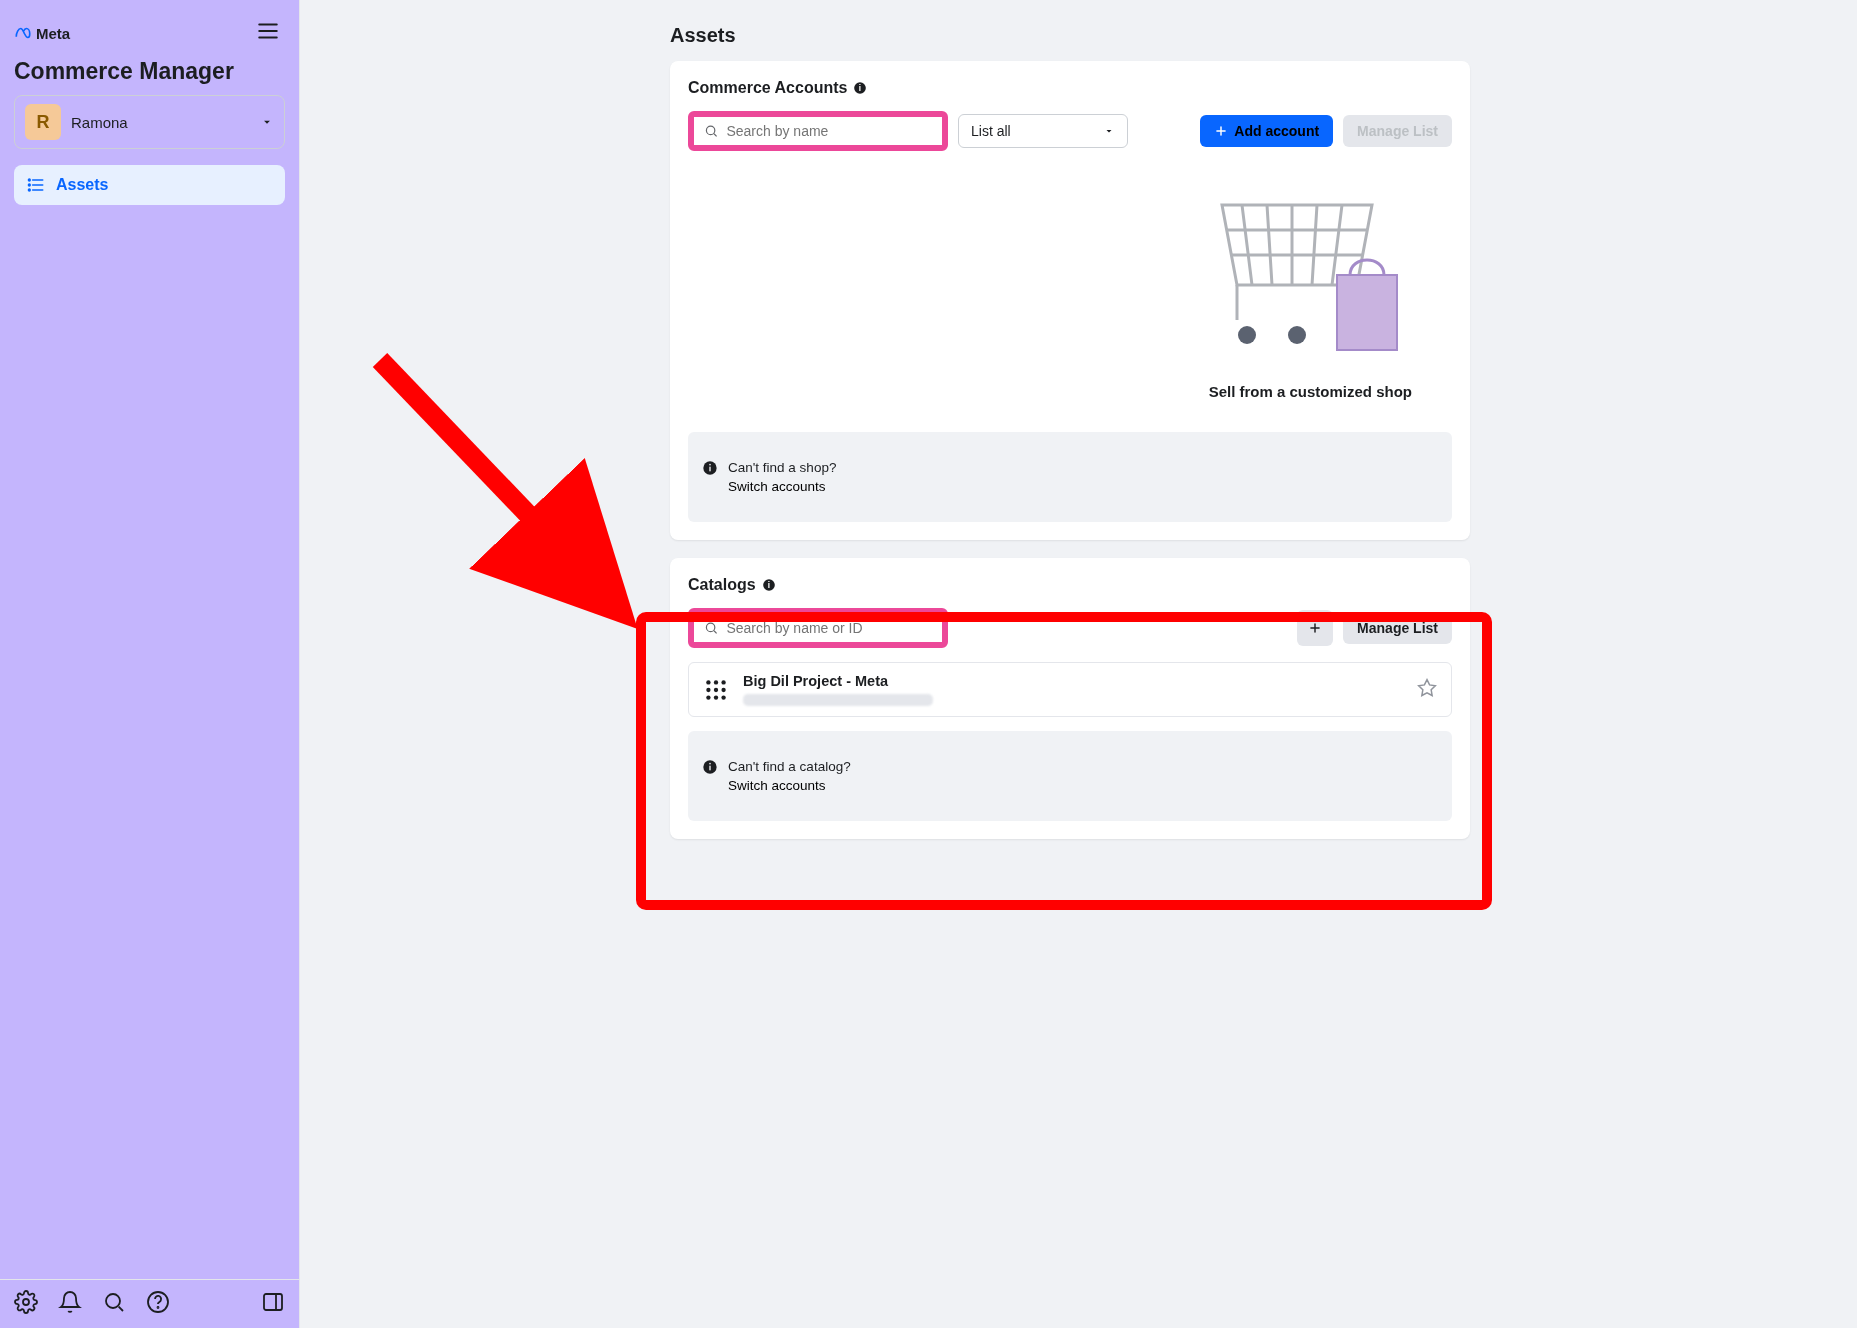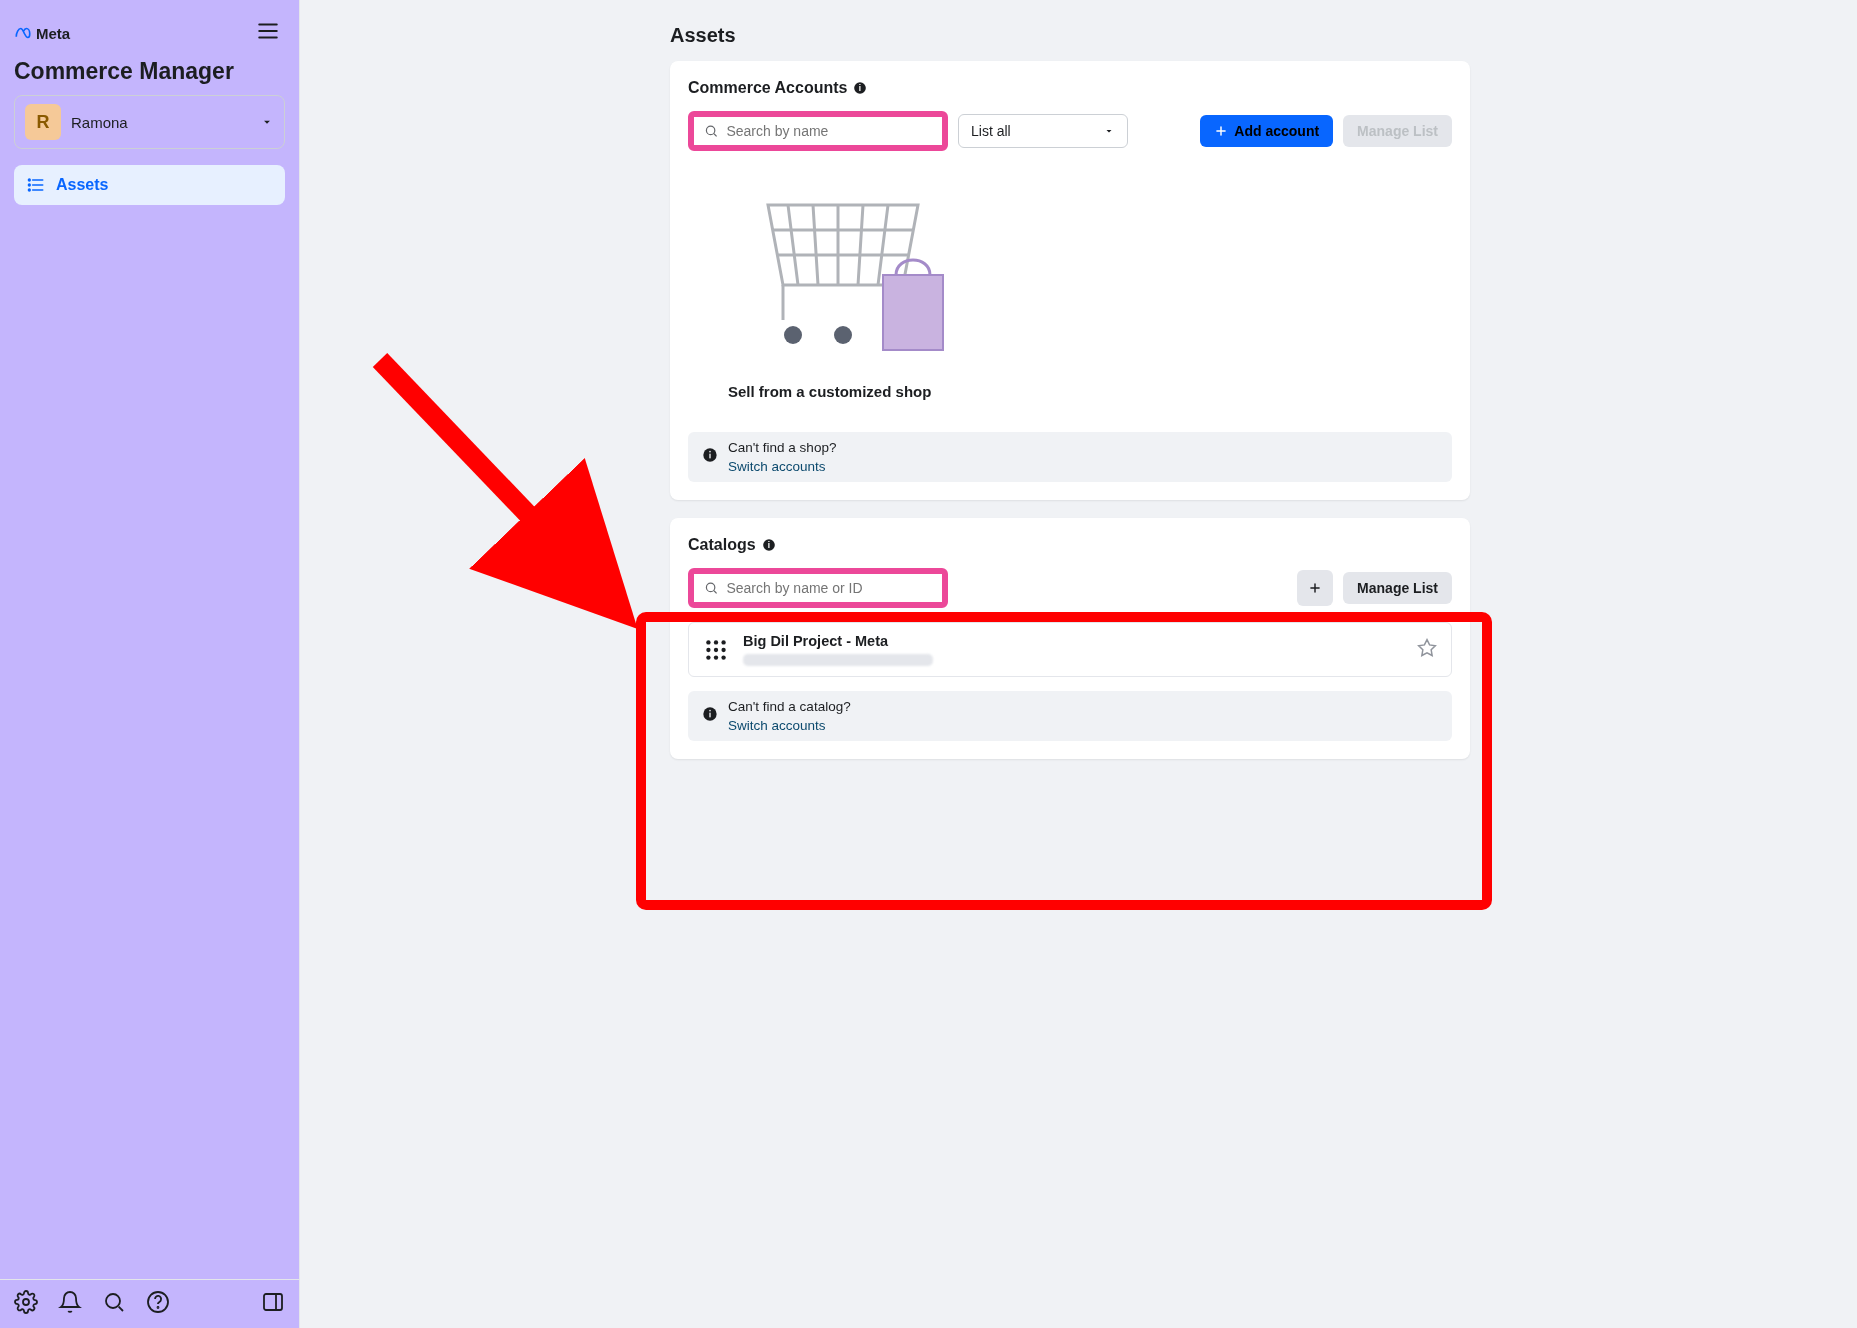--- a/index.html
+++ b/index.html
@@ -113,36 +113,36 @@
   font-size: 14px;
   cursor: pointer;
   display: inline-flex; align-items: center; gap: 6px;
   border: none;
 }
 .btn-primary { background: #0866ff; color: #000000; }
 .btn-secondary { background: #e4e6eb; color: #1c1e21; }
 .btn-disabled { background: #e4e6eb; color: #bcc0c4; cursor: default; }
 .btn-icon-only { width: 36px; height: 36px; justify-content:center; padding: 0; }
 
-.empty-state { text-align: left; padding: 20px 40px 10px 40px; }
+.empty-state { text-align: right; padding: 20px 40px 10px 40px; }
 .empty-illustration { width: 230px; height: 180px; margin: 0 auto 14px auto; }
 .empty-title { font-weight: 700; font-size: 15px; margin-bottom: 6px; }
 .empty-desc { font-size: 13.5px; color: #65676b; line-height: 1.45; }
 
 .info-banner {
   background: #f0f2f5;
   border-radius: 6px;
-  padding: 8px 14px;
+  padding: 28px 14px;
   display: flex;
-  align-items: center;
+  align-items: flex-start;
   gap: 10px;
 }
 .info-banner .info-icon svg { width: 16px; height: 16px; }
 .info-text { font-size: 13.5px; color: #1c1e21; }
-.info-link { color: #0c4a6e; font-size: 13.5px; cursor: pointer; margin-top: 4px; display: block; }
+.info-link { color: #000000; font-size: 13.5px; cursor: pointer; margin-top: 4px; display: block; }
 
 .catalog-row {
   border: 1px solid #e4e6eb;
   border-radius: 6px;
   padding: 10px 14px;
   display: flex; align-items: center; gap: 14px;
   margin-bottom: 14px;
   cursor: pointer;
 }
 .catalog-icon { width: 26px; height: 26px; display:flex; align-items:center; justify-content:center; }

